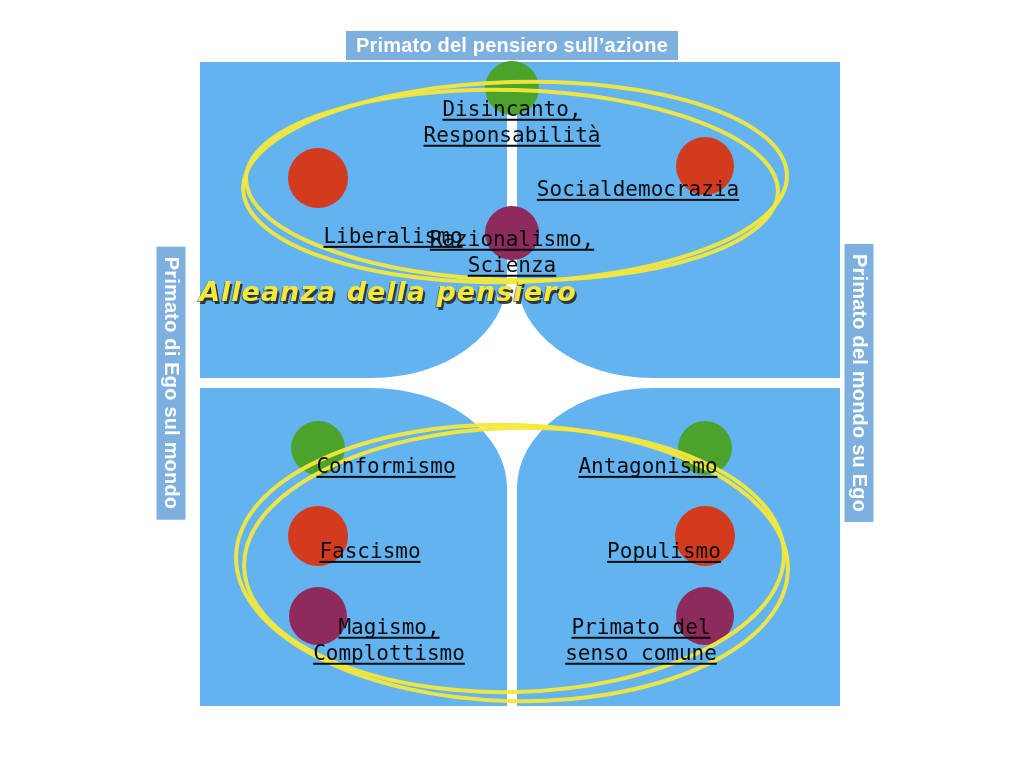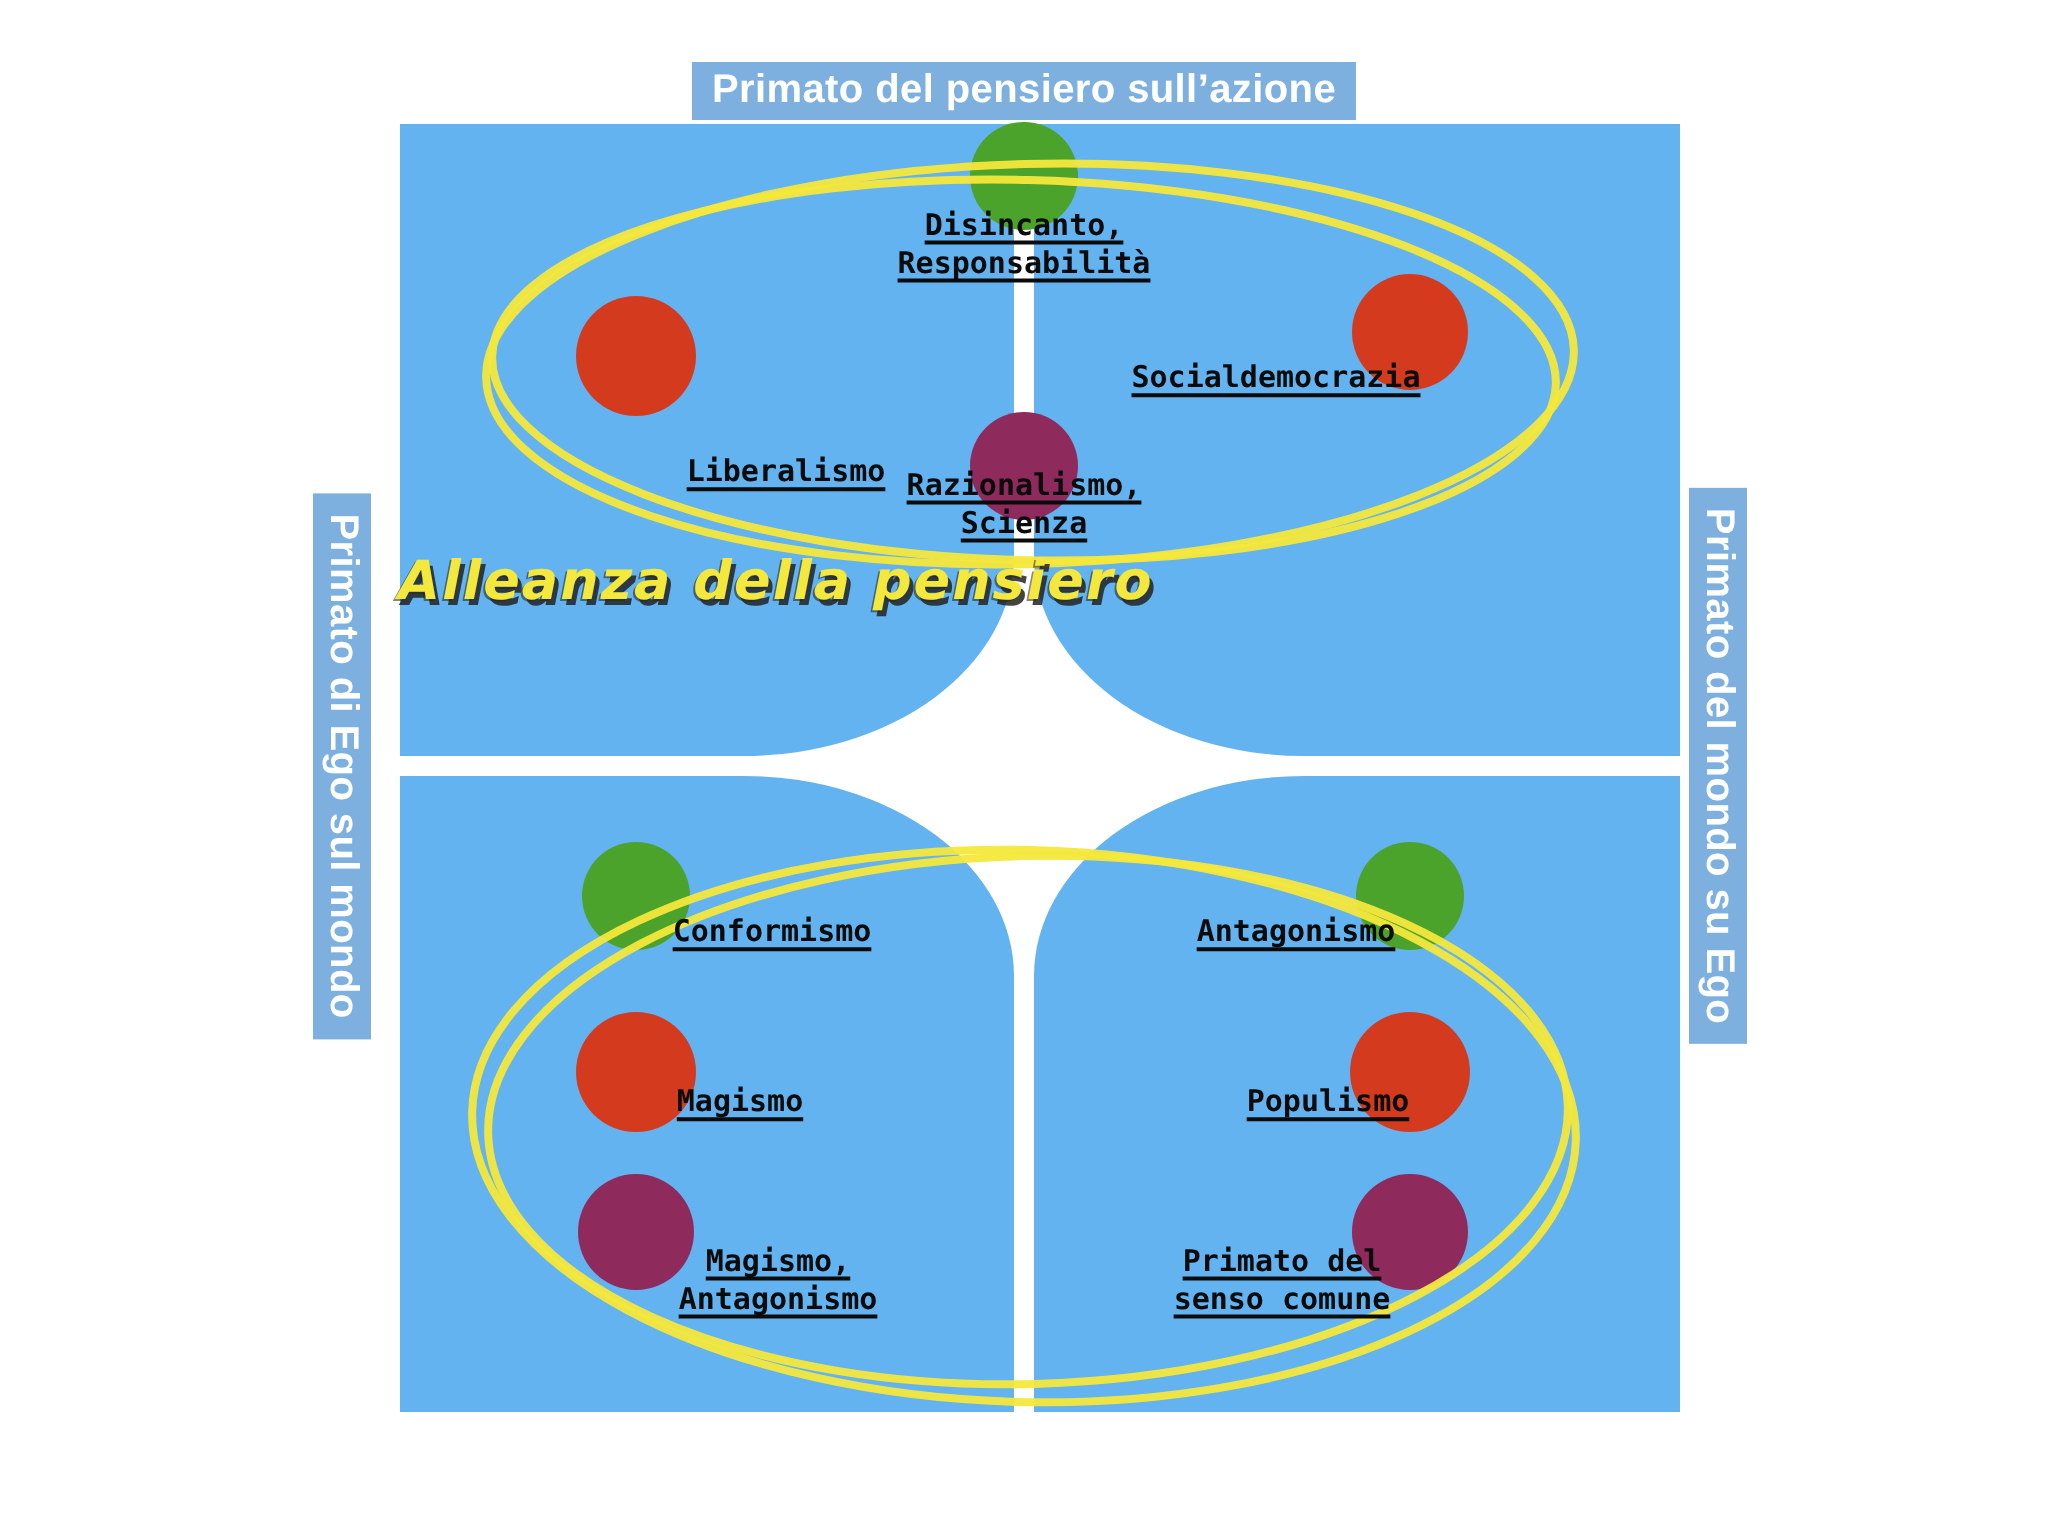--- a/index.html
+++ b/index.html
@@ -35,21 +35,21 @@
   .dot-primato-senso{left:476px;top:525px;width:58px;height:58px;}
 
   
   .rings{position:absolute;left:0;top:0;width:640px;height:644px;z-index:2;pointer-events:none;}
   .rings ellipse{fill:none;stroke:var(--highlight-yellow,#F4E83C);stroke-width:4;stroke-linecap:round;opacity:.95;}
 
   
   .label{
     position:absolute;transform:translate(-50%,-50%);z-index:3;
     font-family:"DejaVu Sans Mono","Liberation Mono",monospace;
-    font-weight:700;font-size:15px;line-height:1.25;color:#0b0b0b;
+    font-weight:400;font-size:21px;line-height:1.25;color:#0b0b0b;
     text-align:center;white-space:pre-line;
     text-decoration:underline;text-decoration-thickness:2px;
     text-underline-offset:3px;text-decoration-skip-ink:none;
   }
   .label-disincanto{left:312px;top:60px;}
   .label-liberalismo{left:193px;top:139px;margin-top:35px;}
   .label-socialdemocrazia{left:438px;top:127px;}
   .label-razionalismo{left:312px;top:190px;}
   .label-conformismo{left:186px;top:404px;}
   .label-antagonismo{left:448px;top:404px;}
@@ -114,23 +114,23 @@
     </svg>
 
     <div class="label label-disincanto">Disincanto,
 Responsabilità</div>
     <div class="label label-liberalismo">Liberalismo</div>
     <div class="label label-socialdemocrazia">Socialdemocrazia</div>
     <div class="label label-razionalismo">Razionalismo,
 Scienza</div>
     <div class="label label-conformismo">Conformismo</div>
     <div class="label label-antagonismo">Antagonismo</div>
-    <div class="label label-fascismo">Magismo</div>
+    <div class="label label-fascismo">Fascismo</div>
     <div class="label label-populismo">Populismo</div>
     <div class="label label-magismo">Magismo,
-Antagonismo</div>
+Complottismo</div>
     <div class="label label-primato-senso">Primato del
 senso comune</div>
 
     <div class="hand hand-reason">Alleanza della pensiero</div>
   </div>
 
 </div>
 
 </body></html>

